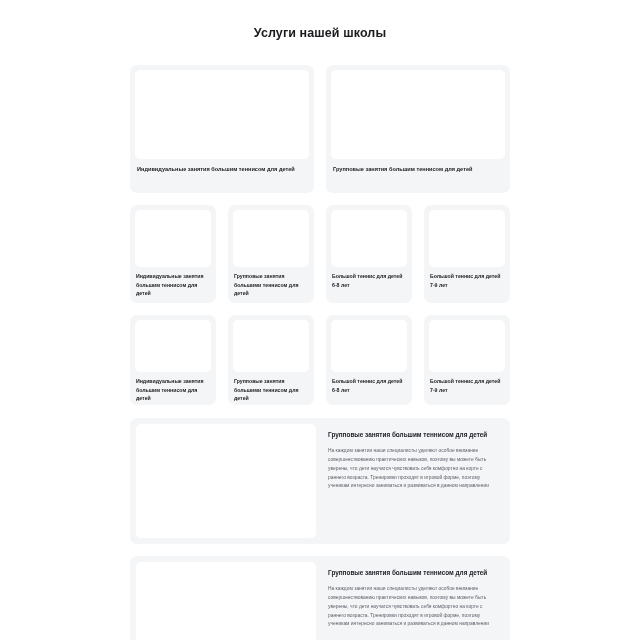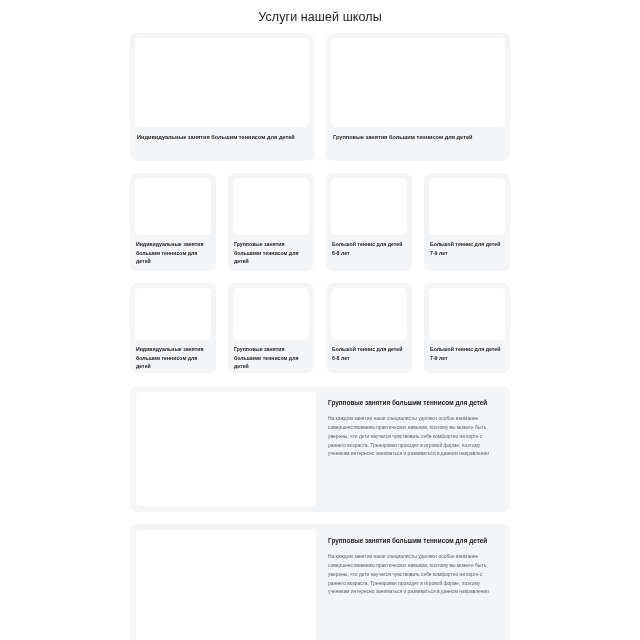--- a/index.html
+++ b/index.html
@@ -19,24 +19,24 @@
     width: 640px;
     height: 640px;
     position: relative;
     box-sizing: border-box;
     background: #ffffff;
   }
 
   .page-title {
     text-align: center;
     font-size: 12.5px;
-    font-weight: 400;
+    font-weight: 700;
     color: #1b1b1f;
     letter-spacing: 0.1px;
-    margin: 0;
+    margin: 16px;
     padding: 10px 0 9px 0;
   }
 
   .content {
     width: 380px;
     margin: 0 auto;
   }
 
   
   .card {

